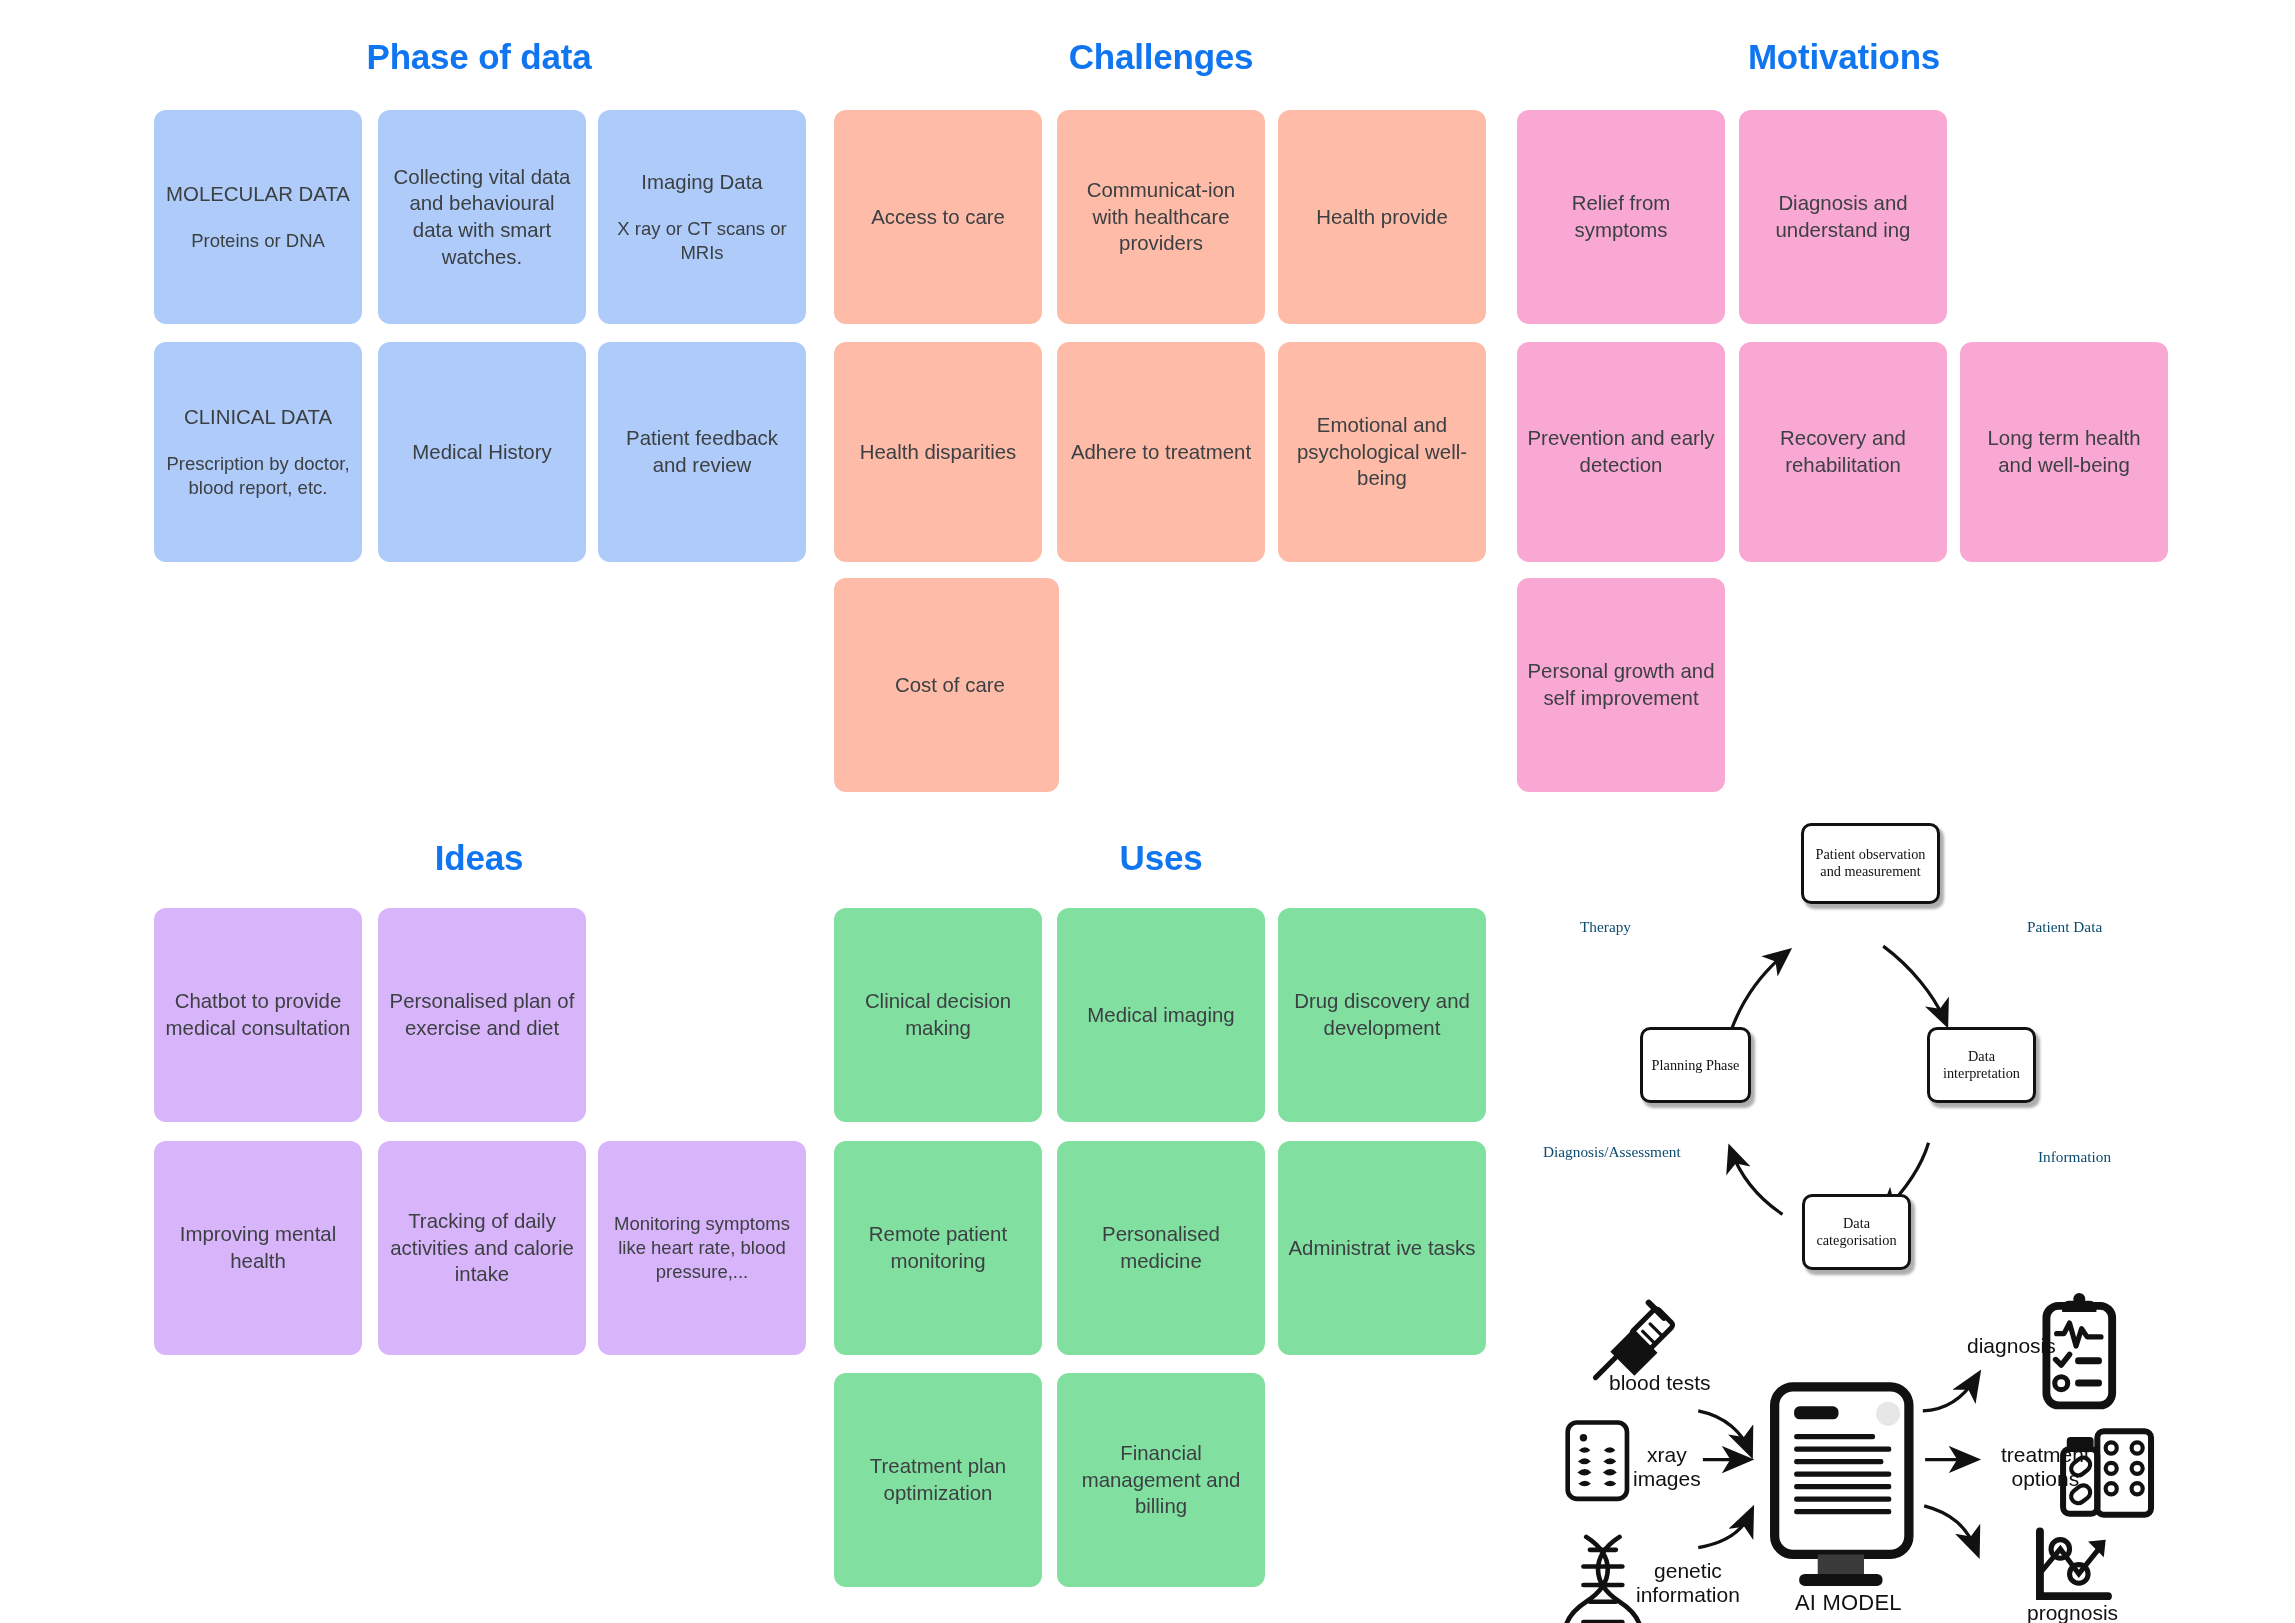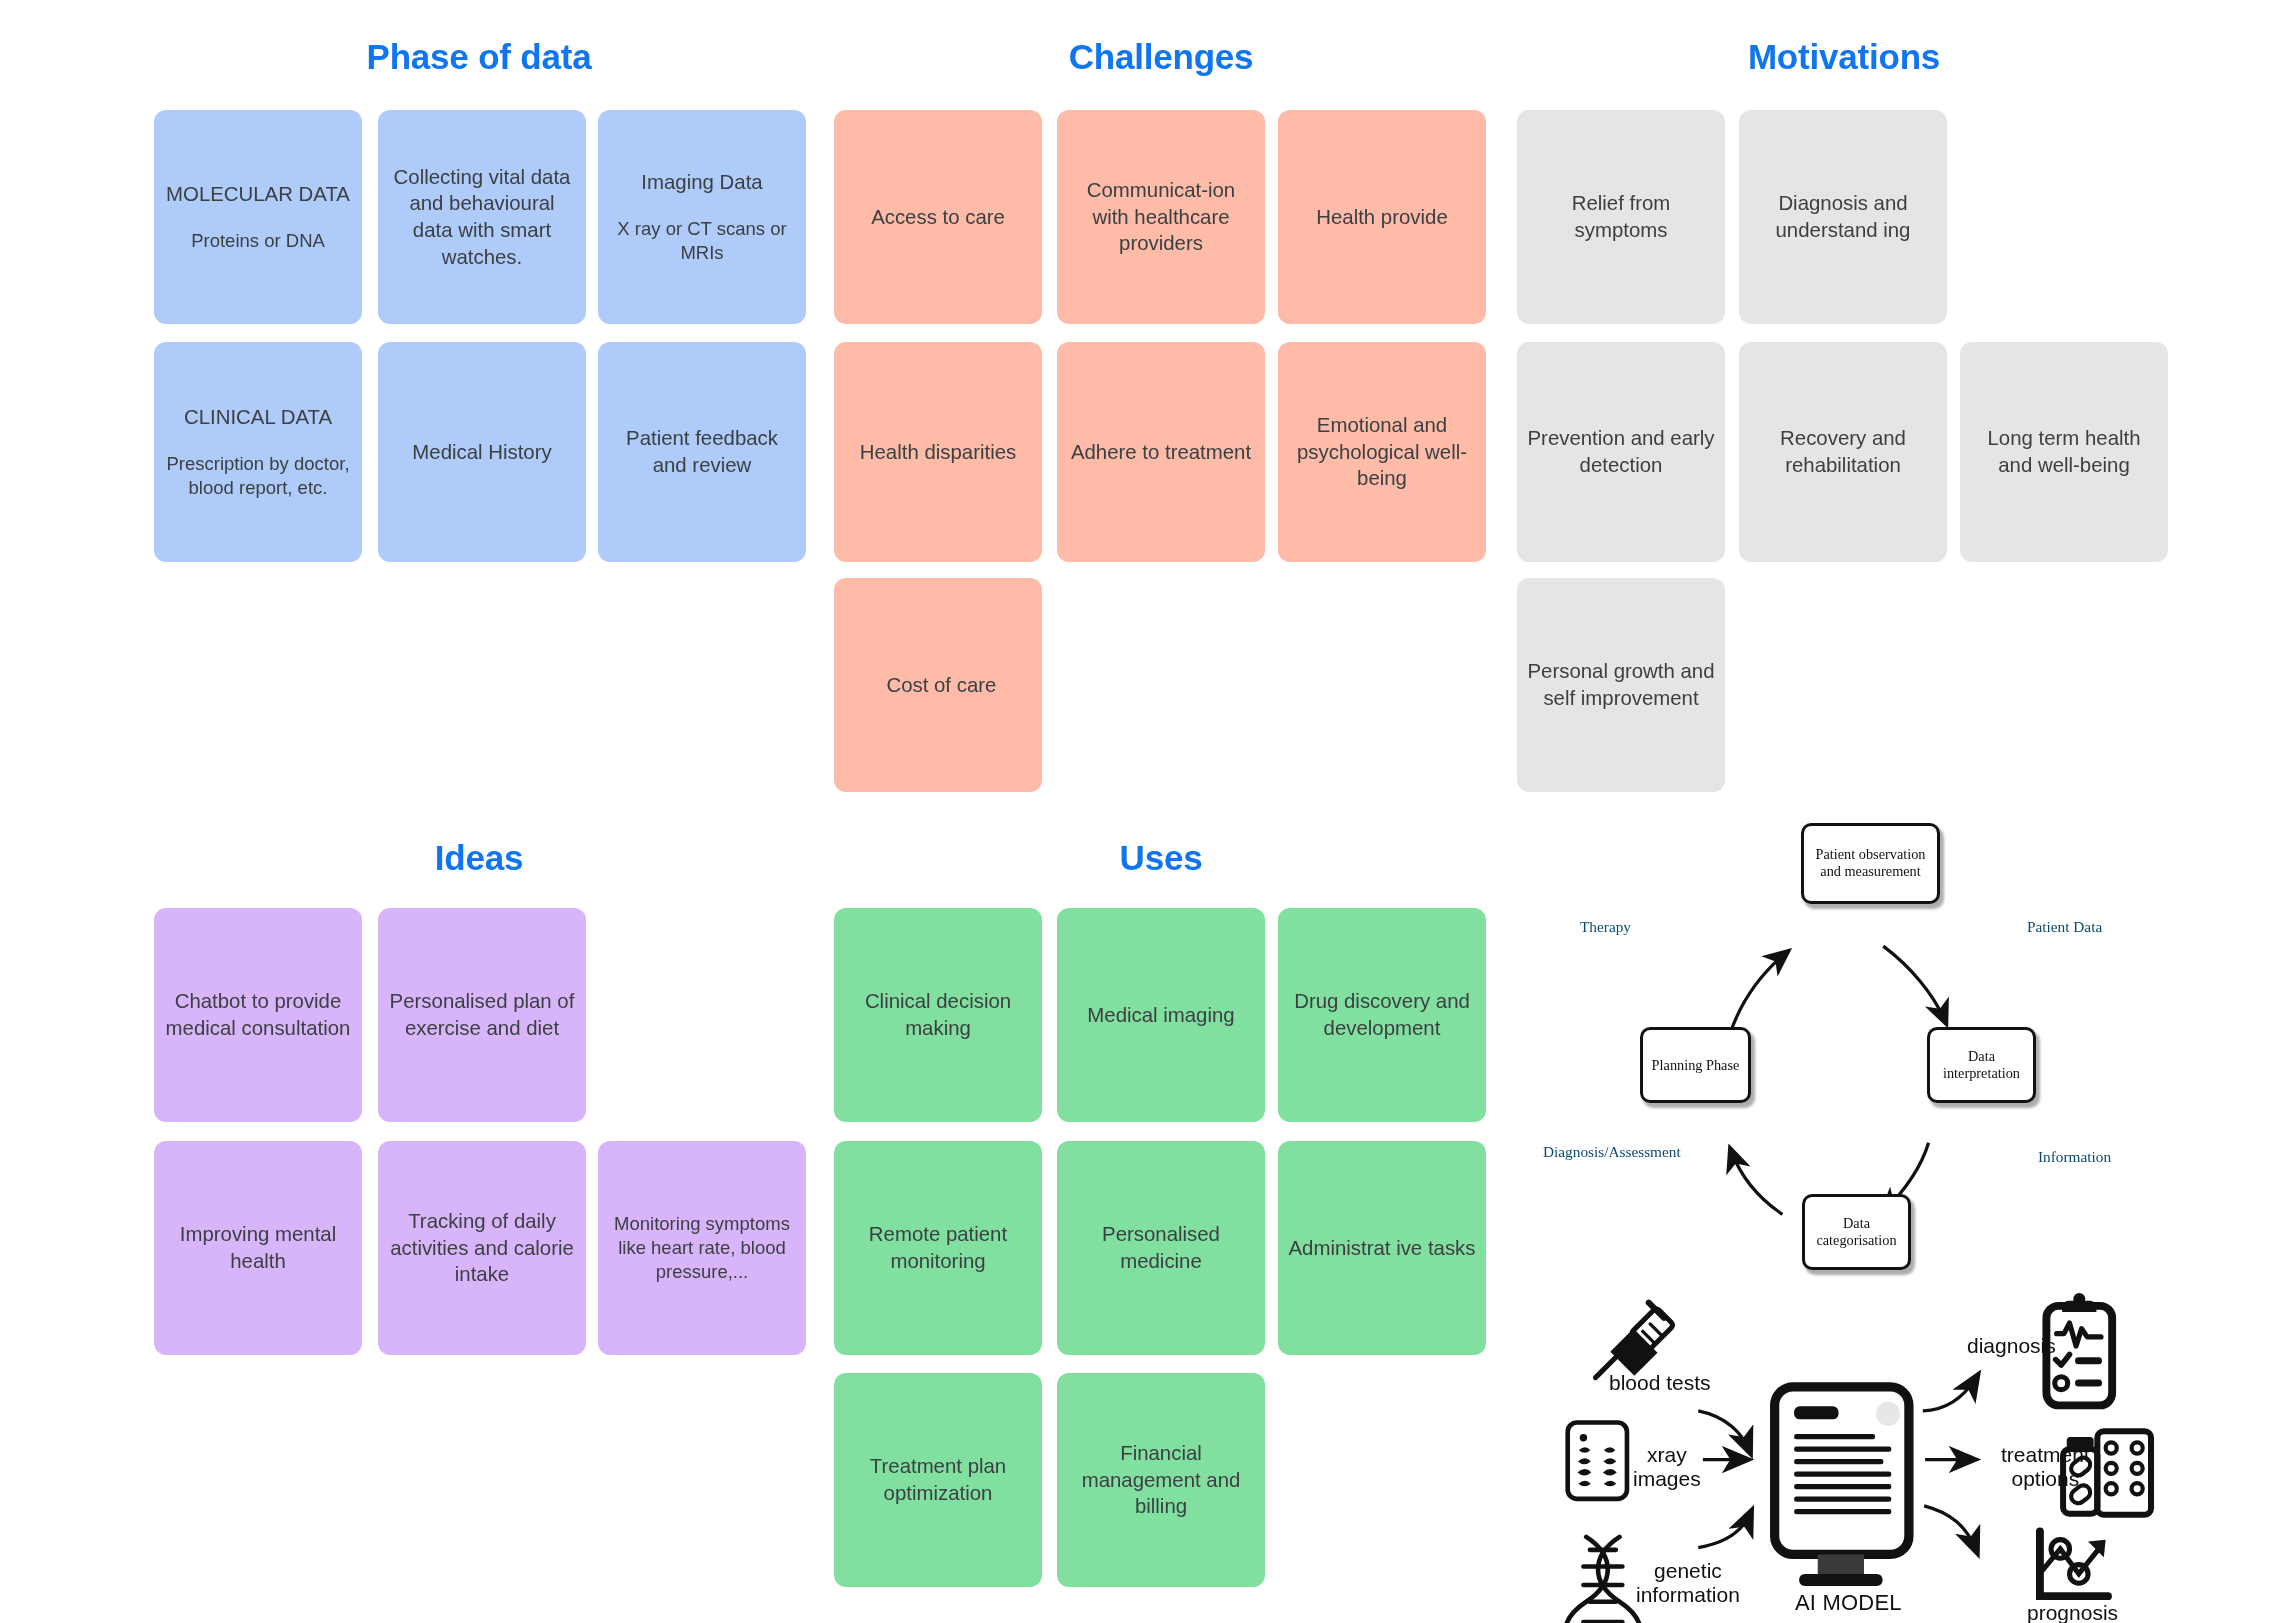--- a/index.html
+++ b/index.html
@@ -34,21 +34,21 @@
     font-size:20.4px;
     line-height:1.30;
     padding:6.5px 10.2px;
     box-sizing:border-box;
     overflow:hidden;
   }
   .card .ttl{font-size:20.4px;line-height:1.30;}
   .card .sub{font-size:18.5px;line-height:1.30;margin-top:22px;}
   .card.c-blue  {background:#AECBFA;}
   .card.c-pink  {background:#FDBBA8;}
-  .card.c-yellow{background:#e5e5e5;}
+  .card.c-yellow{background:#f9a8d4;}
   .card.c-purple{background:#D8B4FA;}
   .card.c-green {background:#81DFA0;}
   .card.loose{line-height:1.55;}
 
   
   .diagram{position:absolute;}
   .cyc-box{
     position:absolute;
     border:3.2px solid #111;
     border-radius:10.2px;
@@ -129,21 +129,21 @@
   <div class="card c-pink" style="left:834px;top:342px;width:208px;height:220px;">
     <div class="ttl">Health disparities</div>
   </div>
   <div class="card c-pink" style="left:1057px;top:342px;width:208px;height:220px;">
     <div class="ttl">Adhere to treatment</div>
   </div>
   <div class="card c-pink" style="left:1278px;top:342px;width:208px;height:220px;">
     <div class="ttl">Emotional and psychological well-being</div>
   </div>
 
-  <div class="card c-pink" style="left:834px;top:578px;width:208px;height:214px;padding-left:17px;">
+  <div class="card c-pink" style="left:834px;top:578px;width:225px;height:214px;padding-left:17px;">
     <div class="ttl">Cost of care</div>
   </div>
 
   <div class="card c-yellow" style="left:1517px;top:110px;width:208px;height:214px;">
     <div class="ttl">Relief from symptoms</div>
   </div>
   <div class="card c-yellow" style="left:1739px;top:110px;width:208px;height:214px;">
     <div class="ttl">Diagnosis and understand ing</div>
   </div>
 

